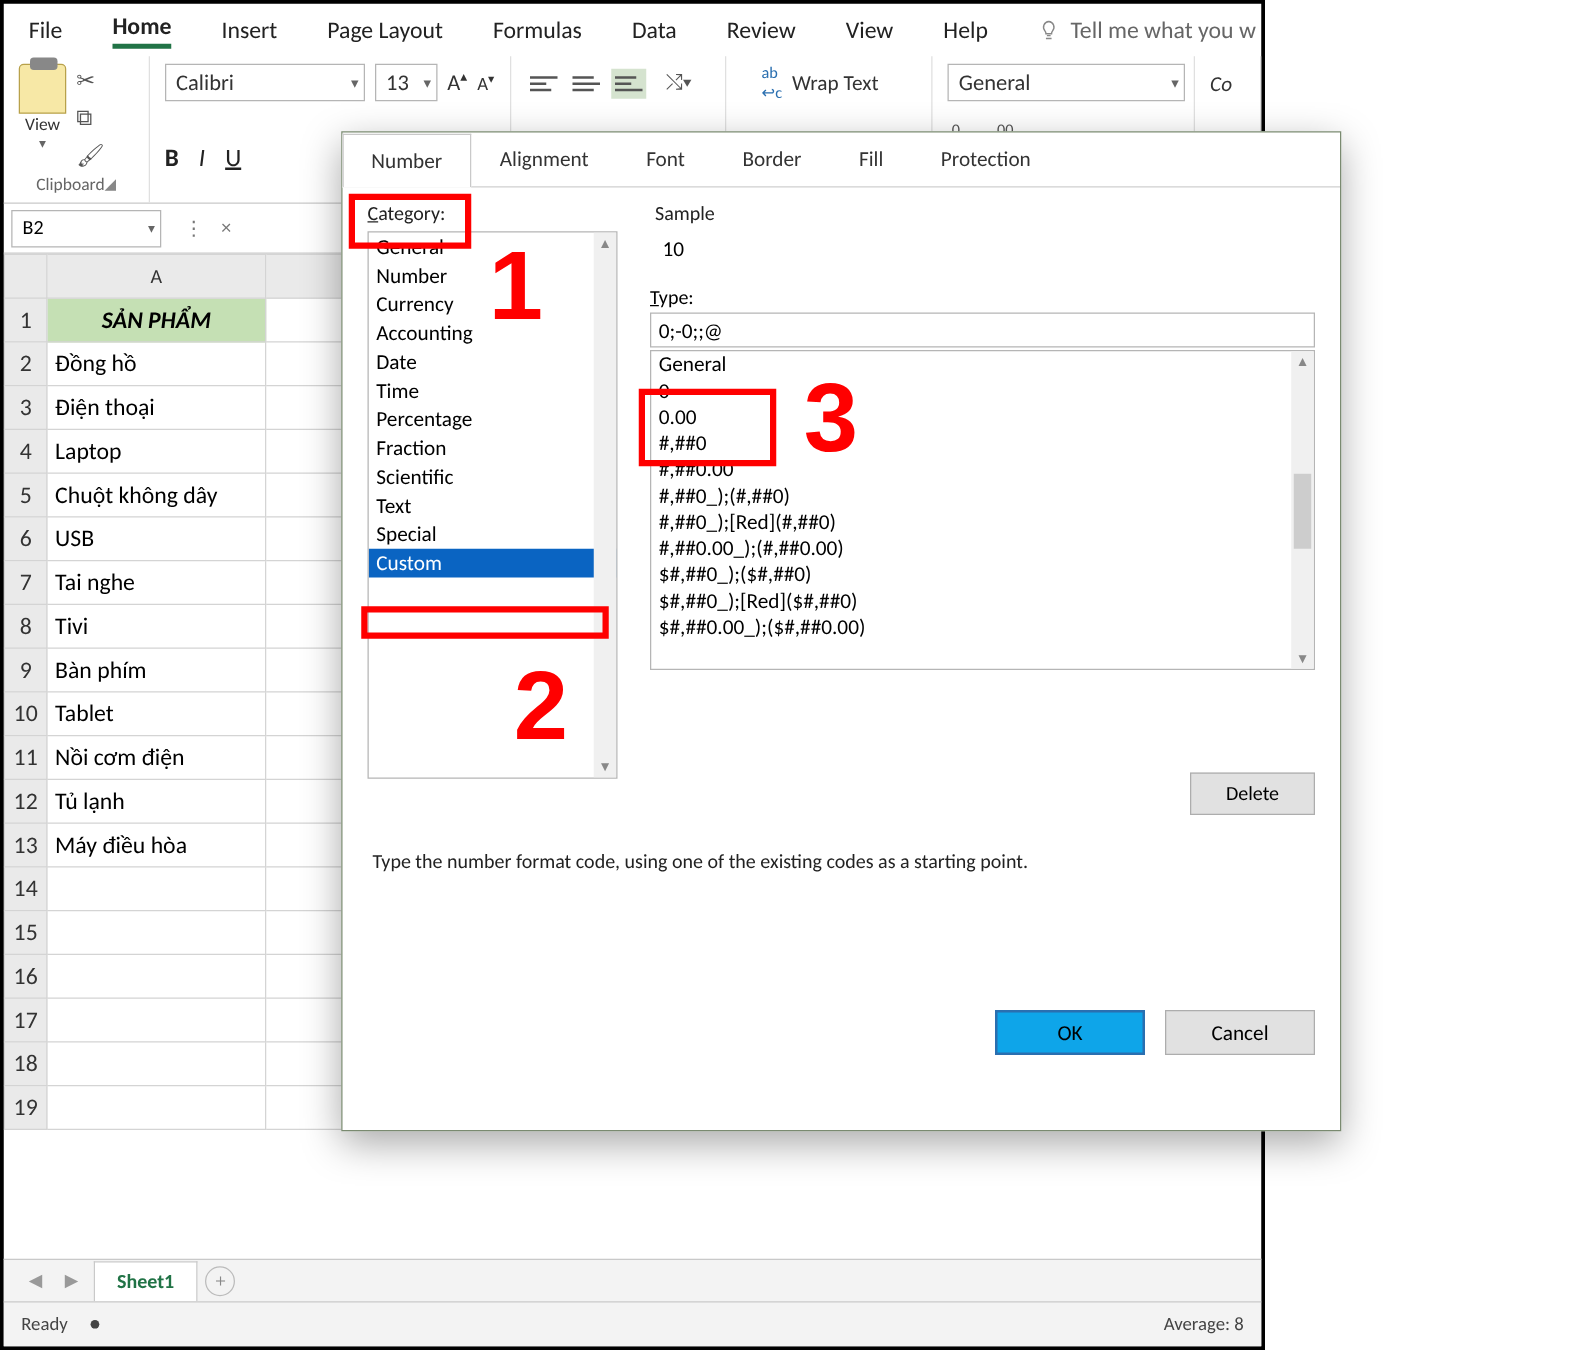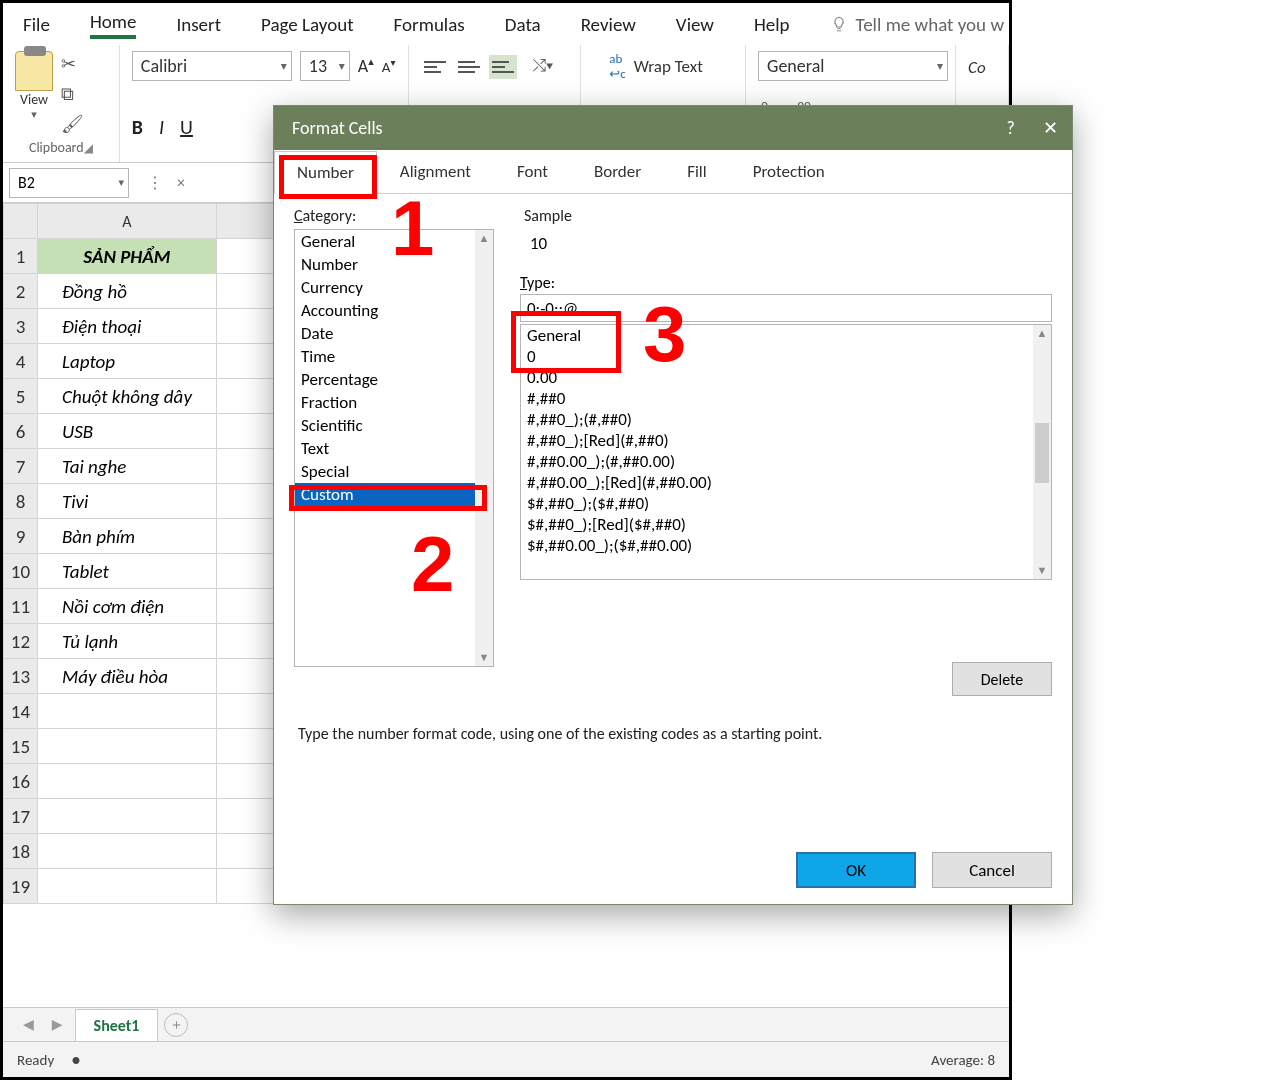--- a/index.html
+++ b/index.html
@@ -2,21 +2,21 @@
 <html><head>
 <meta charset="utf-8">
 <style>
   * { box-sizing: border-box; margin: 0; padding: 0; font-family: "Segoe UI", Calibri, sans-serif; }
   html, body { width: 1268px; height: 1080px; overflow: hidden; background: #fff; }
   .border-outer { border: 3px solid #000; width: 1012px; height: 1080px; position: relative; }
 
   
   .ribbon-tabs { display: flex; align-items: center; height: 42px; padding-left: 20px; gap: 40px; font-size: 19px; color: #222; }
   .ribbon-tabs .tab { cursor: default; }
-  .ribbon-tabs .tab.active { font-weight: 400; border-bottom: 4px solid #217346; padding-bottom: 2px; }
+  .ribbon-tabs .tab.active { font-weight: 700; border-bottom: 4px solid #217346; padding-bottom: 2px; }
   .tell-me { display: flex; align-items: center; gap: 8px; color: #666; }
   .bulb { width:18px; height:18px; }
 
   
   .ribbon { display: flex; height: 118px; border-bottom: 1px solid #c9c9c9; }
   .group { border-right: 1px solid #e0e0e0; padding: 6px 12px 0 12px; display: flex; flex-direction: column; justify-content: space-between; }
   .group-label { font-size: 14px; color: #666; text-align: left; padding: 2px 0 6px; display:flex; justify-content:center; align-items:center; }
   .group-label .dlg-launch { font-size: 12px; color:#888;}
   .clipboard-btns { display:flex; gap:8px; }
   .paste-big { display:flex; flex-direction:column; align-items:center; font-size:14px; color:#333; }
@@ -51,21 +51,21 @@
   
   .sheet-area { position:relative; height: 790px; overflow:hidden; }
   table.grid { border-collapse:collapse; table-layout:fixed; }
   table.grid th, table.grid td { border:1px solid #d4d4d4; height:35px; font-size:19px; }
   table.grid th { background:#eaeaea; font-weight:normal; color:#333; font-size:16px; text-align:center; }
   .corner { width:38px; background:#eaeaea; }
   .rowhdr { width:38px; background:#eaeaea; text-align:center; font-size:16px; color:#333;}
   .colA { width:208px; }
   .colH { width:180px; }
   .prod-hdr { background:#c5e0b4 !important; font-weight:bold; text-align:center; font-size:20px; color:#000;font-style:italic;}
-  .prodcell { padding-left:24px;font-style:italic; }
+  .prodcell { padding-left:6px; }
 
   
   .sheet-tabs { position:absolute; bottom:36px; left:0; right:0; height:34px; border-top:1px solid #c9c9c9; display:flex; align-items:center; padding-left:14px; gap:6px; background:#f3f3f3; font-size:14px; color:#555;}
   .sheet-tab { background:#fff; border:1px solid #c9c9c9; border-bottom:none; padding:6px 18px; font-size:16px; color:#217346; font-weight:600;}
   .addsheet { width:24px; height:24px; border:1px solid #bbb; border-radius:50%; display:flex; align-items:center; justify-content:center; color:#888;}
   .navtri { color:#999; padding:0 6px;}
 
   
   .status-bar { position:absolute; bottom:0; left:0; right:0; height:36px; background:#f3f3f3; border-top:1px solid #c9c9c9; display:flex; align-items:center; justify-content:space-between; padding:0 14px; font-size:15px; color:#444;}
   .status-left{display:flex; gap:18px; align-items:center;}
@@ -363,27 +363,20 @@
 
 <div class="status-bar">
   <div class="status-left">
     <span>Ready</span>
     <span>⏺</span>
   </div>
   <span>Average: 8</span>
 </div>
 
 <div class="dialog">
-  <div class="dlg-title">
-    <span>Format Cells</span>
-    <div class="tbtns">
-      <span>?</span>
-      <span>✕</span>
-    </div>
-  </div>
   <div class="dlg-tabs">
     <div class="dlg-tab active">Number</div>
     <div class="dlg-tab">Alignment</div>
     <div class="dlg-tab">Font</div>
     <div class="dlg-tab">Border</div>
     <div class="dlg-tab">Fill</div>
     <div class="dlg-tab">Protection</div>
   </div>
   <div class="dlg-body">
     <div class="cat-label"><u>C</u><span>ategory:</span></div>
@@ -409,24 +402,24 @@
     <div class="right-pane">
       <div class="sample-label">Sample</div>
       <div class="sample-box">10</div>
       <div class="type-label"><u>T</u>ype:</div>
       <input class="type-input" value="0;-0;;@" style="">
       <div class="fmt-list">
         <div class="fitem">General</div>
         <div class="fitem">0</div>
         <div class="fitem">0.00</div>
         <div class="fitem">#,##0</div>
+        <div class="fitem">#,##0.00</div>
         <div class="fitem">#,##0_);(#,##0)</div>
         <div class="fitem">#,##0_);[Red](#,##0)</div>
         <div class="fitem">#,##0.00_);(#,##0.00)</div>
-        <div class="fitem">#,##0.00_);[Red](#,##0.00)</div>
         <div class="fitem">$#,##0_);($#,##0)</div>
         <div class="fitem">$#,##0_);[Red]($#,##0)</div>
         <div class="fitem">$#,##0.00_);($#,##0.00)</div>
         <div class="fmt-scroll">
               <span>▲</span>
               <div class="thumb"></div>
               <span>▼</span>
             </div>
       </div>
     </div>

